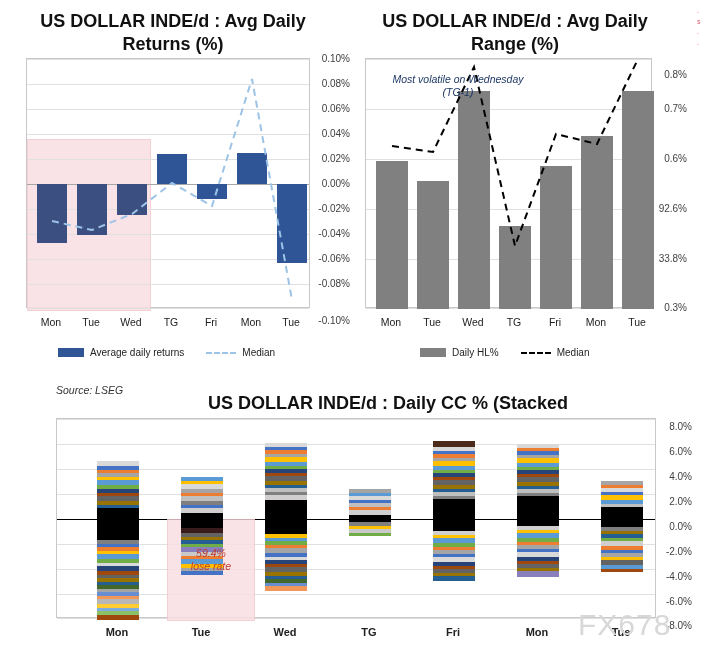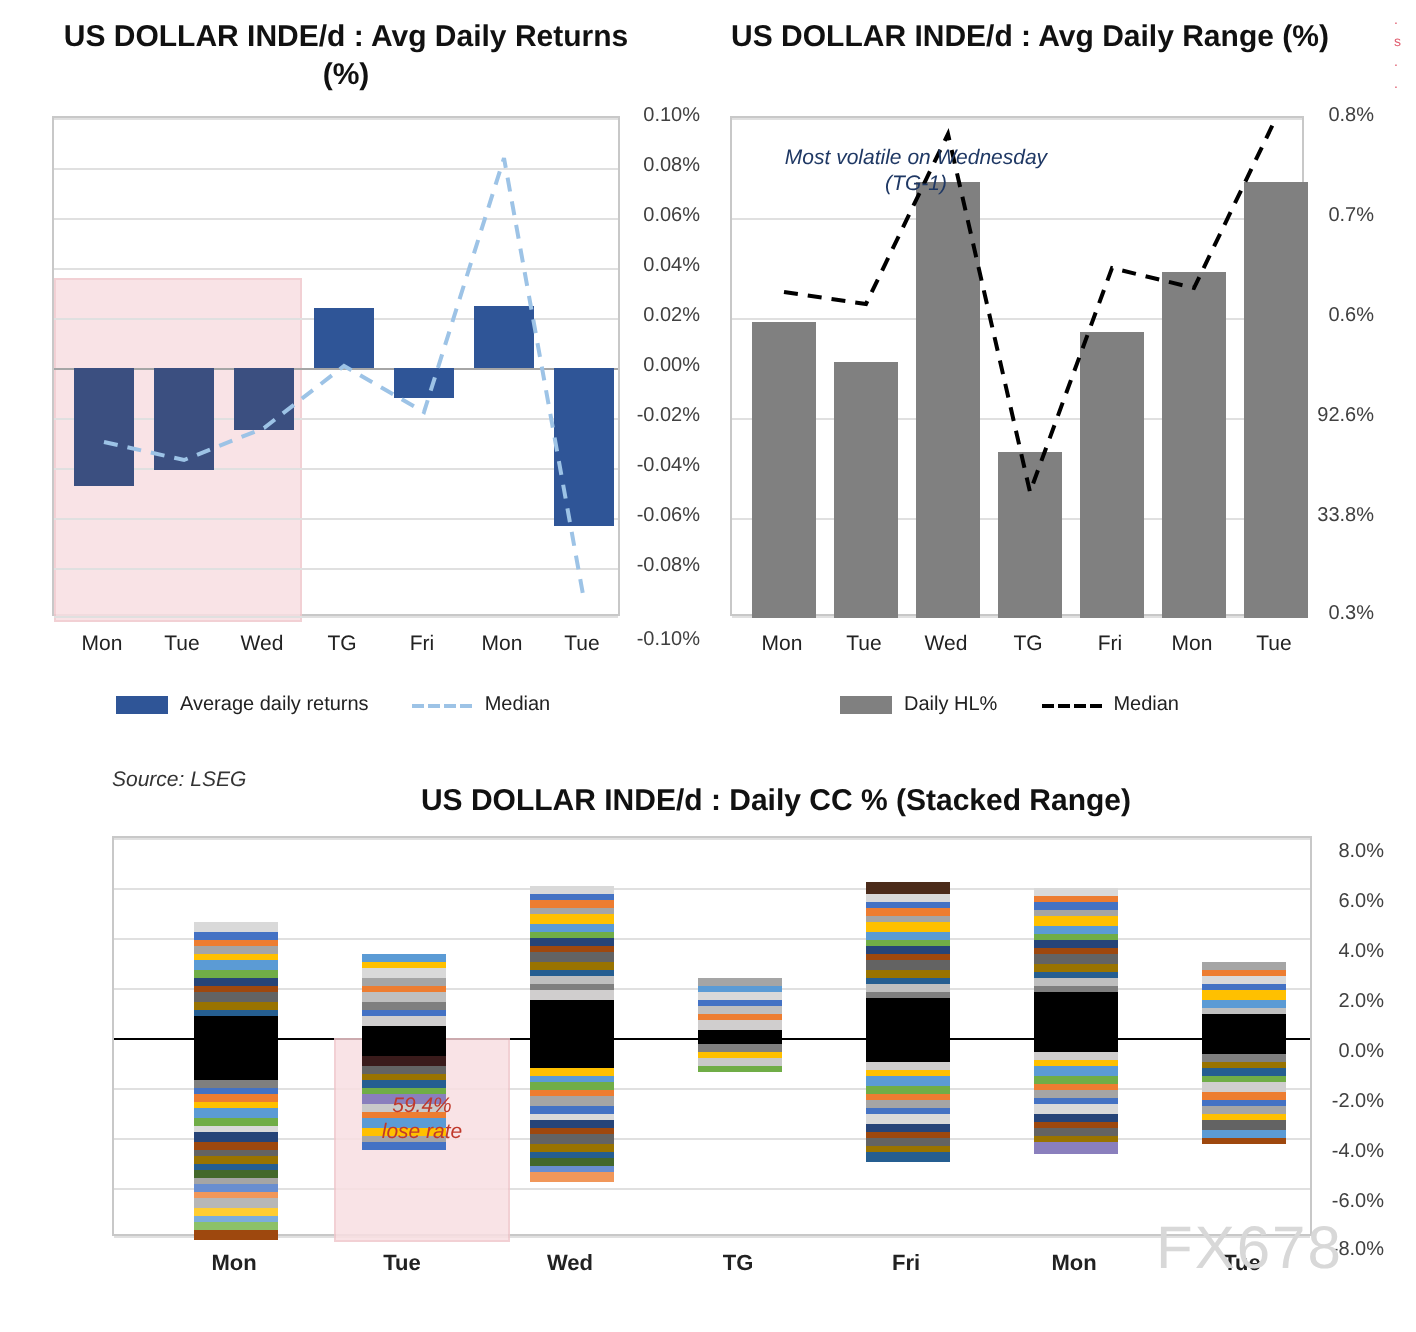--- a/index.html
+++ b/index.html
@@ -8,21 +8,21 @@
     background:#ffffff;
     font-family:"Liberation Sans", sans-serif;
     color:#1a1a1a;
     position:relative;
     overflow:hidden;
   }
   .panel{position:absolute;}
 
   
   .chart-title{
-    font-size:15px;font-weight:bold;text-align:center;line-height:1.25;
+    font-size:18px;font-weight:bold;text-align:center;line-height:1.25;
     color:#111;
   }
 
   
   .plot{
     position:absolute;
     border:1px solid #c8c8c8;
     box-sizing:border-box;
     background:#fff;
   }
@@ -155,21 +155,21 @@
     <div class="bar" style="left:256px;top:32px;width:32px;height:218px;background:#808080;"></div>
 
     <svg width="287" height="250" style="position:absolute;left:0;top:0;">
       <polyline points="26,87 67,93 108,8 149,187 190,75 231,85 272,0" fill="none" stroke="#000" stroke-width="2" stroke-dasharray="7,5"></polyline>
     </svg>
 
     <div class="annot" style="left:22px;top:14px;width:140px;">Most volatile on Wednesday (TG-1)</div>
   </div>
 
   <div class="ylabels" style="left:297px;top:52px;width:35px;height:250px;">
-    <div style="top:0px;">0.8%</div>
+    <div style="top:16px;">0.8%</div>
     <div style="top:50px;">0.7%</div>
     <div style="top:100px;">0.6%</div>
     <div style="top:150px;">92.6%</div>
     <div style="top:200px;">33.8%</div>
     <div style="top:249px;">0.3%</div>
   </div>
 
   <div class="xlabels" style="left:10px;top:310px;width:287px;height:16px;">
     <div style="left:26px;">Mon</div>
     <div style="left:67px;">Tue</div>

